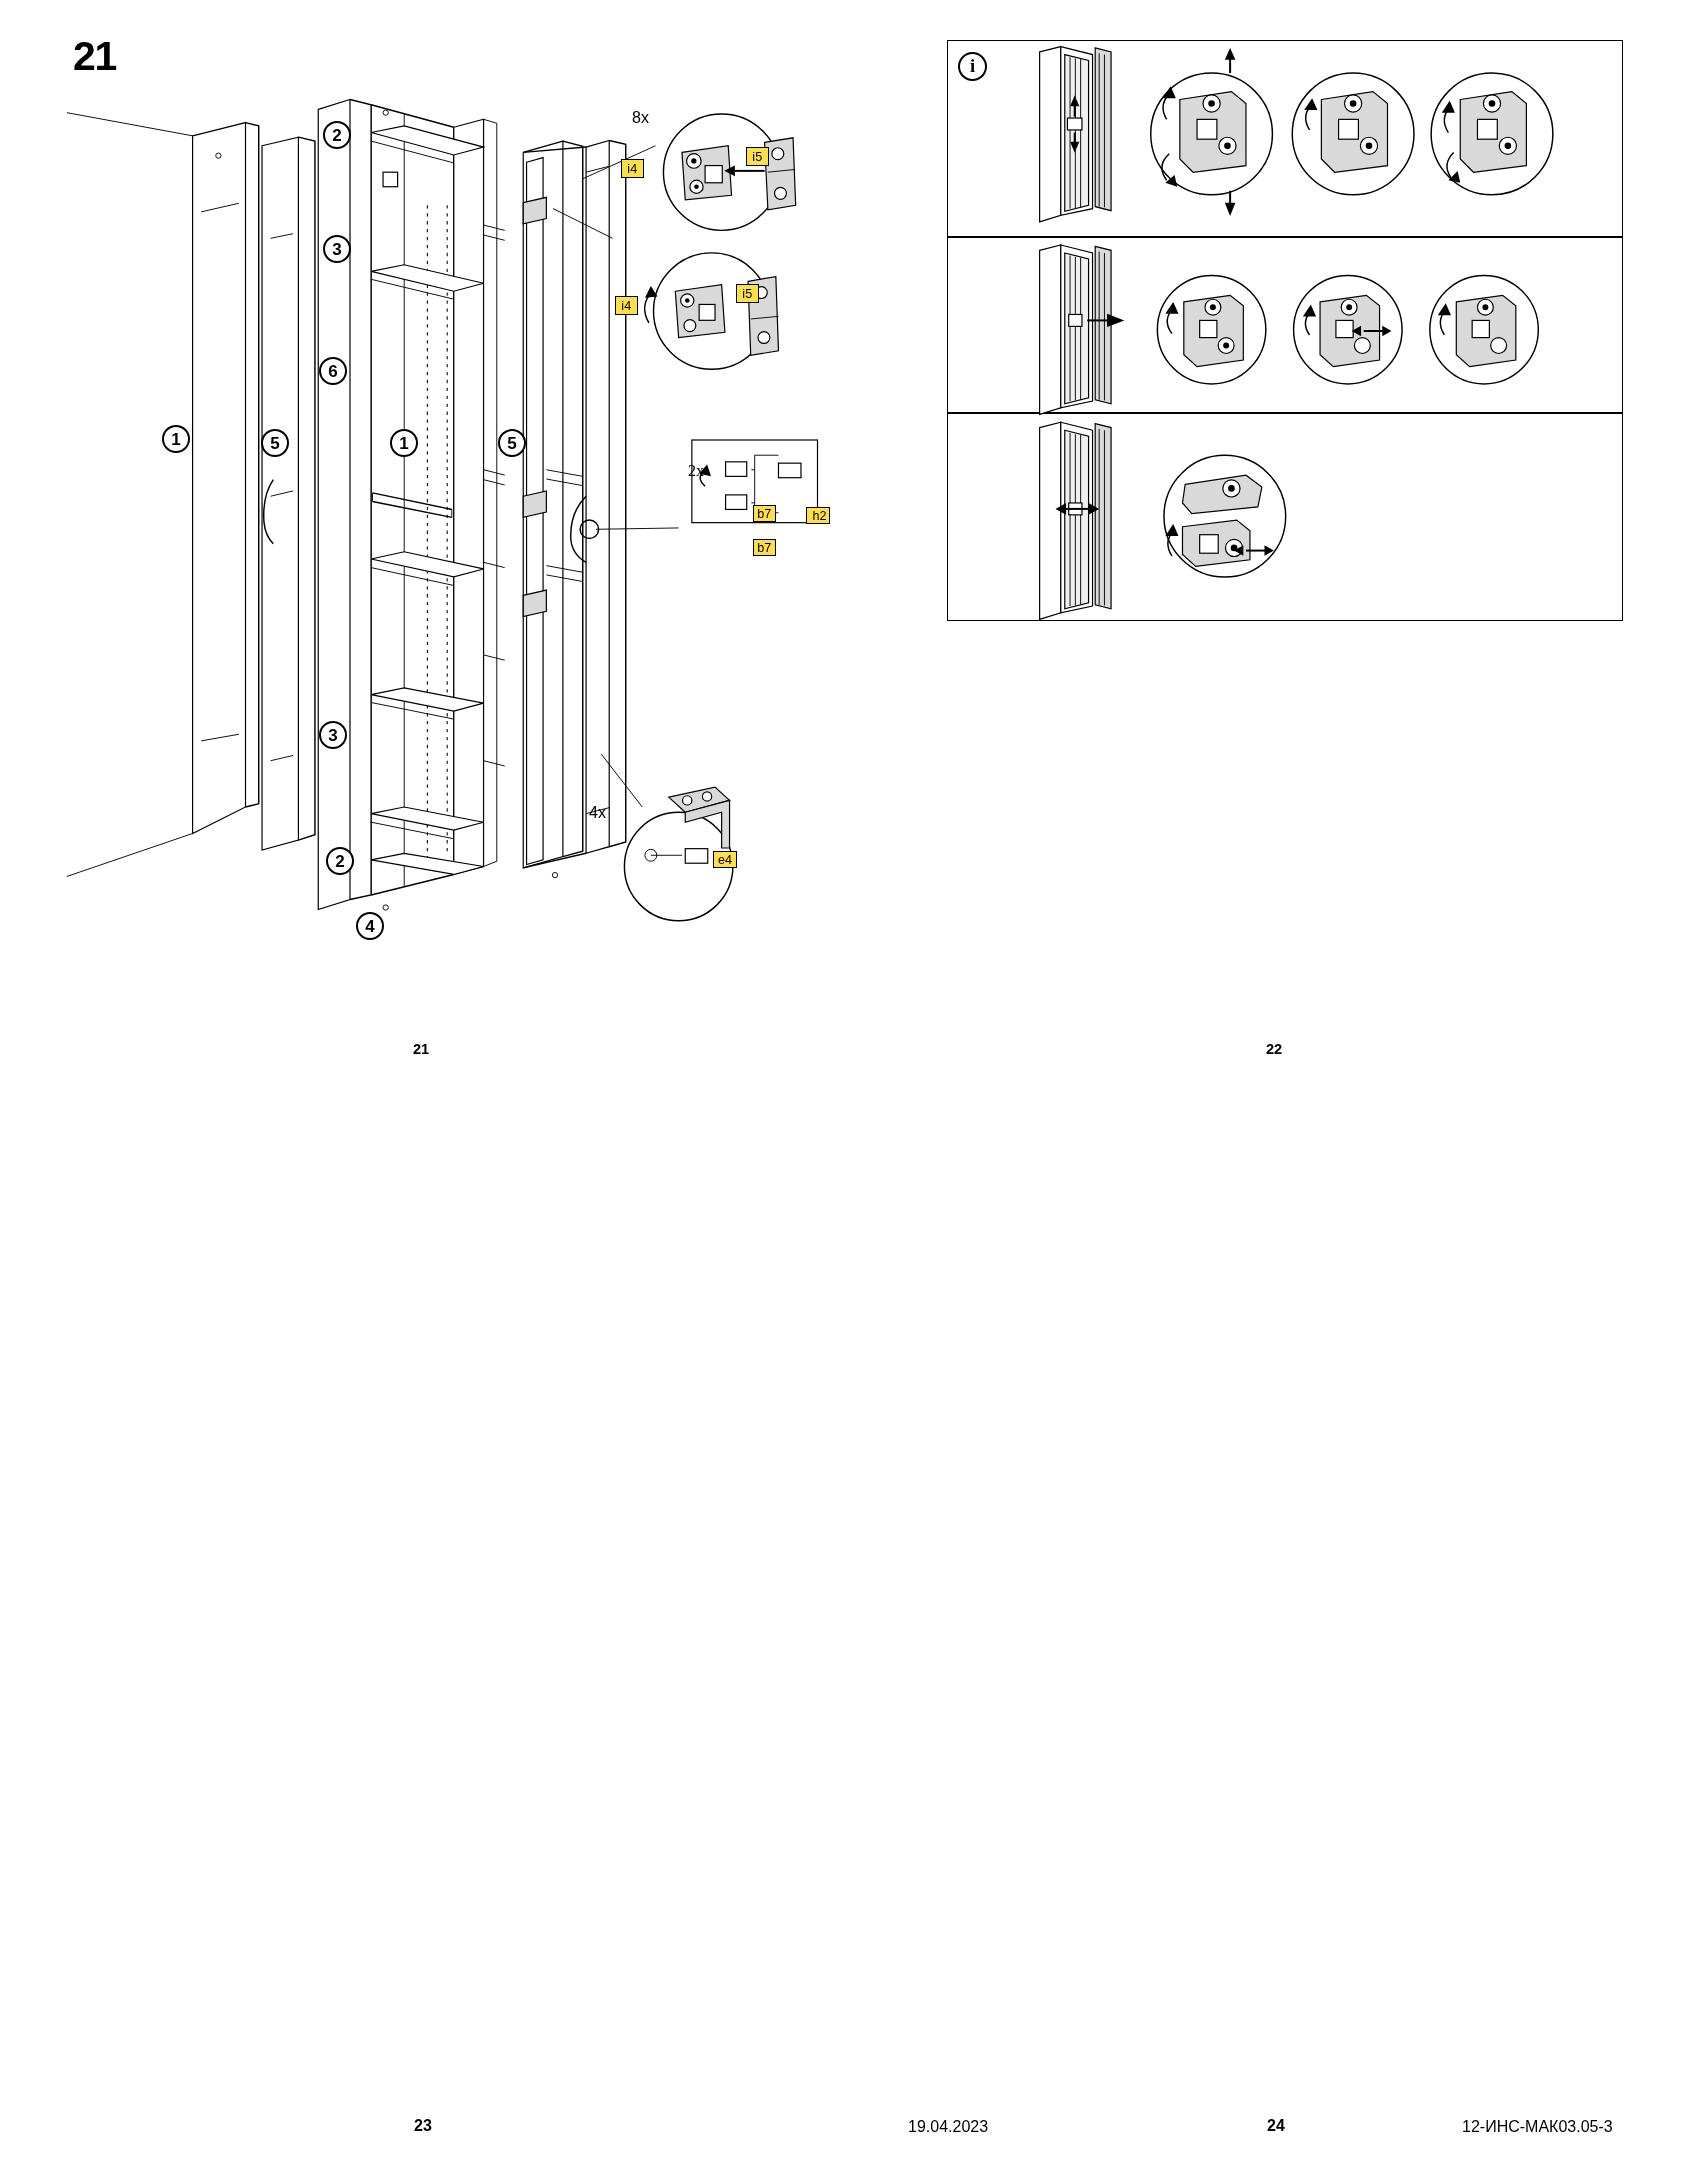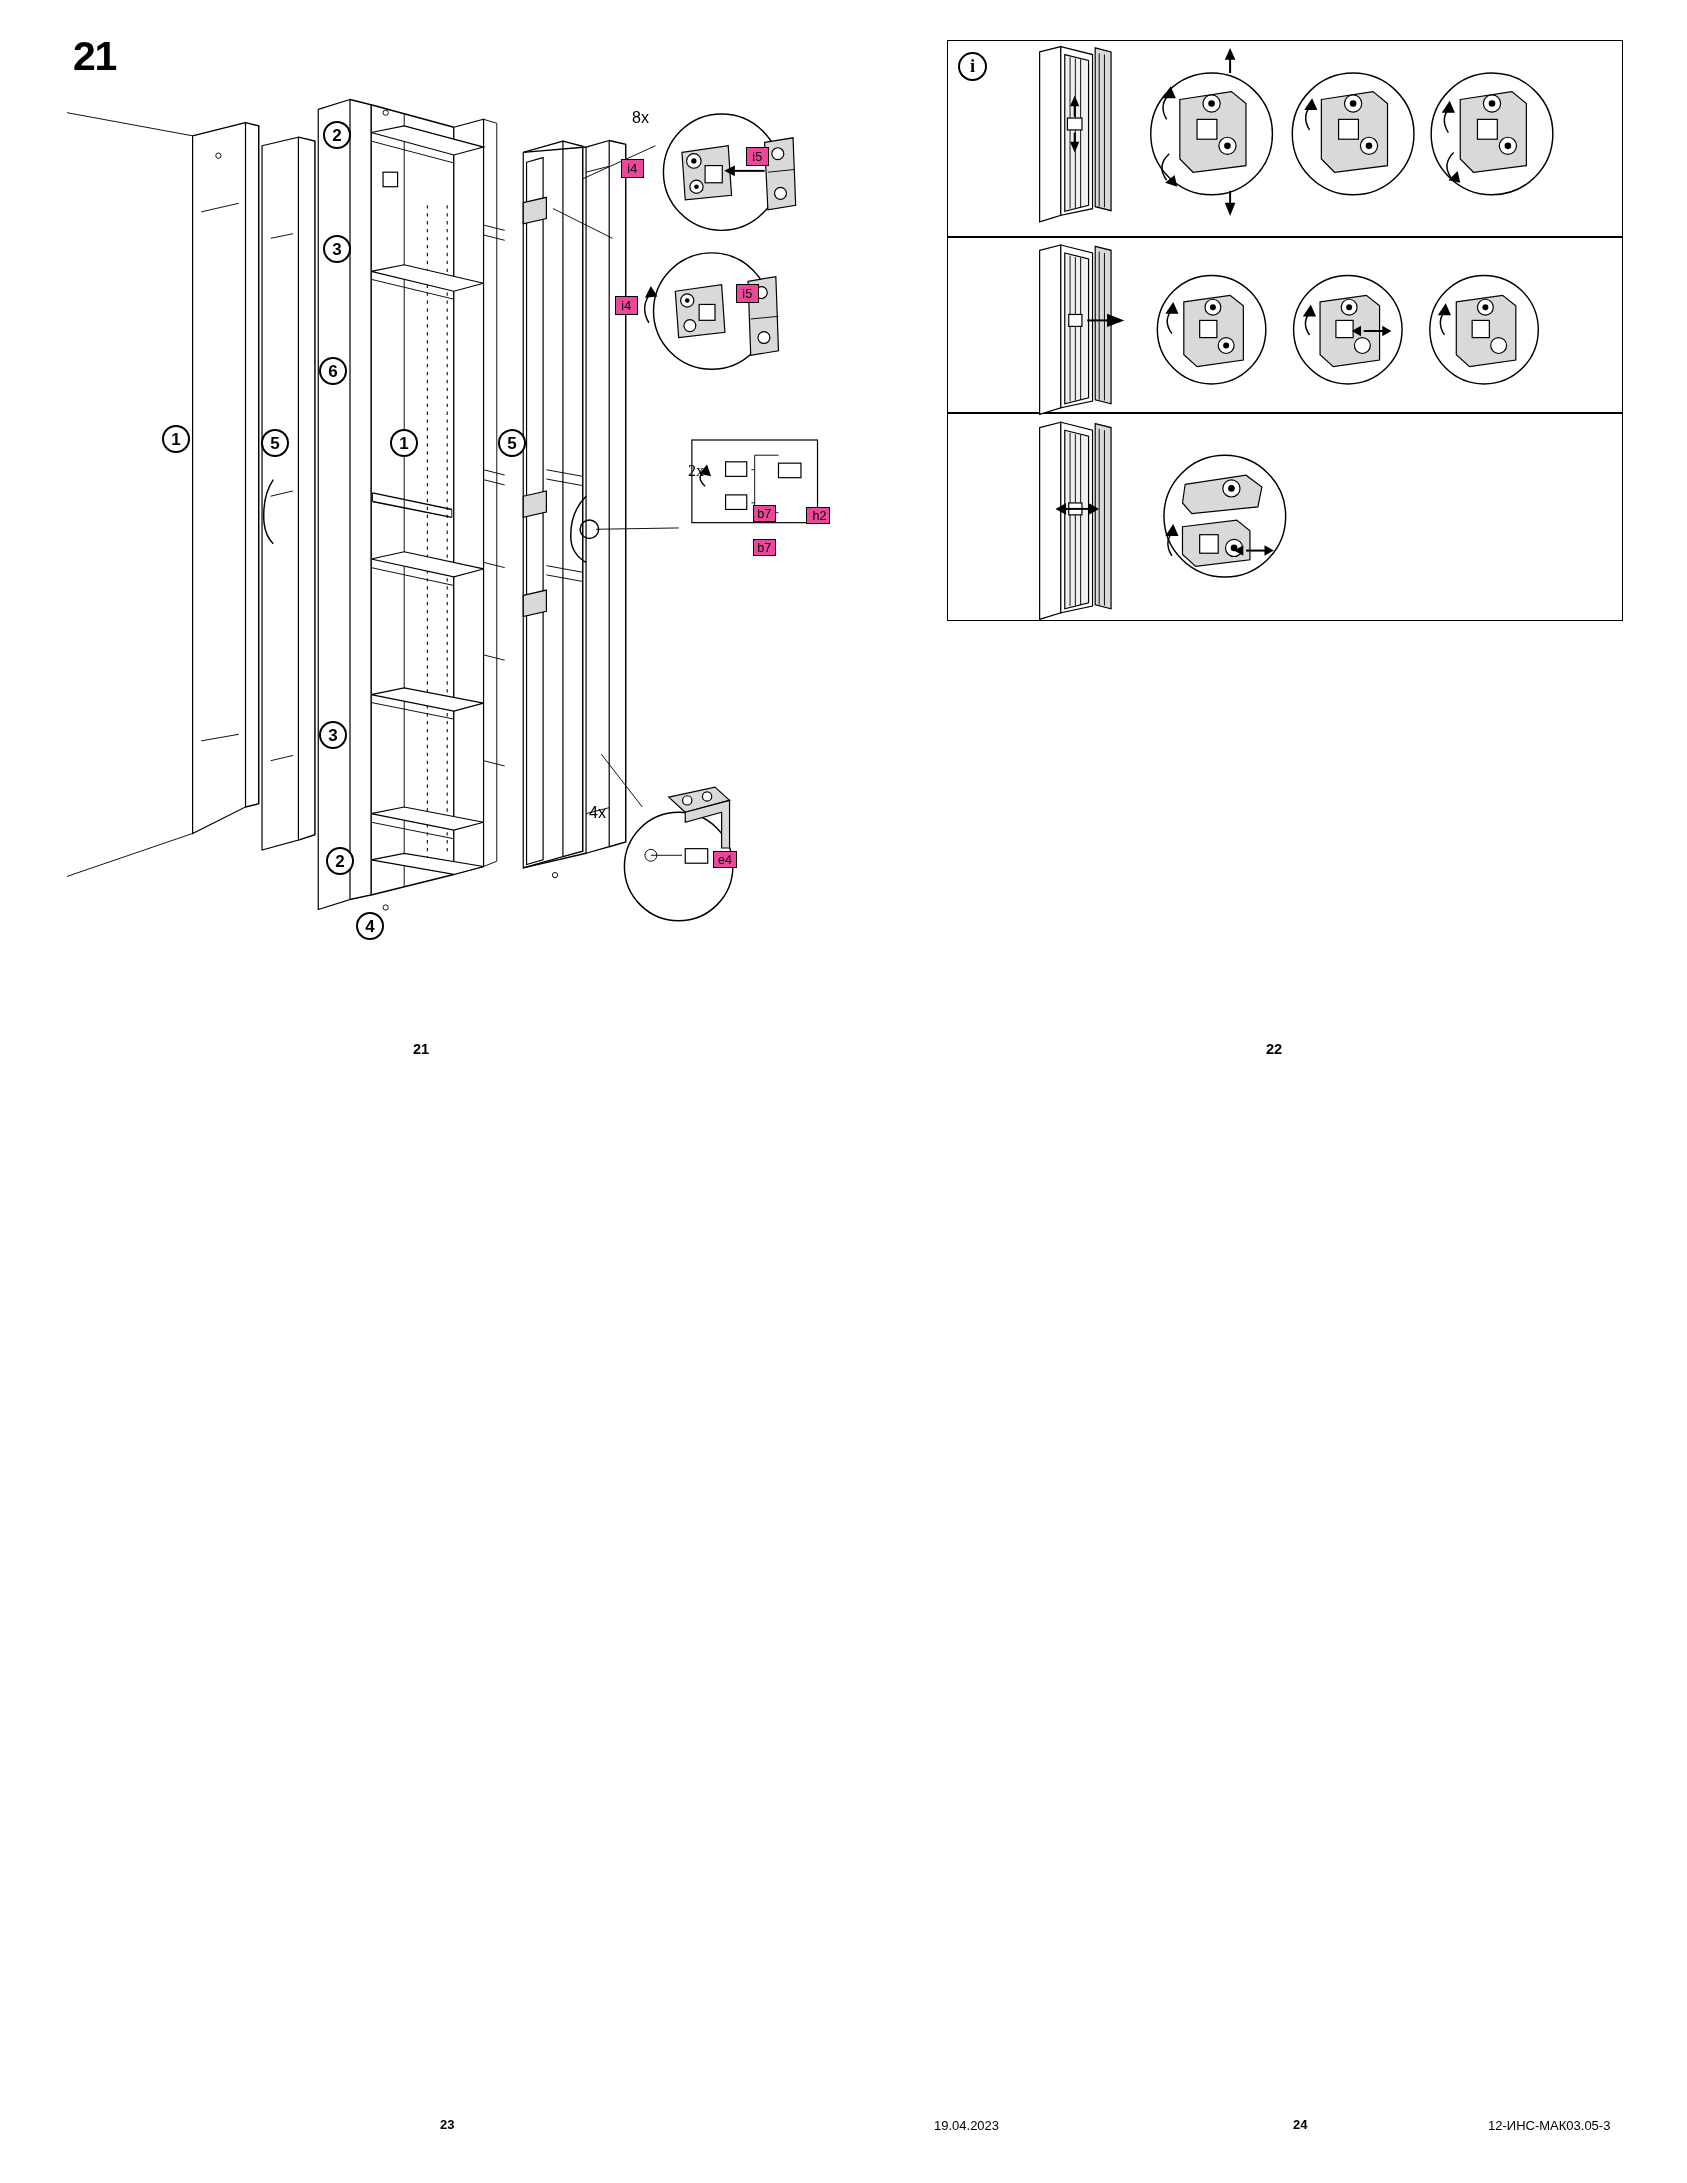--- a/index.html
+++ b/index.html
@@ -48,21 +48,21 @@
 
   .qty {
     position: absolute;
     font-size: 16px;
     font-weight: normal;
   }
 
   .partbox {
     position: absolute;
     border: 1.3px solid #000;
-    background: #ec4899;
+    background: #fde047;
     font-size: 12.6px;
     text-align: center;
     box-sizing: border-box;
     padding: 0.7px 2.6px;
   }
 
   
   .frame {
     position: absolute;
     border: 1.3px solid #000;
@@ -79,22 +79,21 @@
     text-align: center;
     font-size: 18.5px;
     font-weight: bold;
     line-height: 25px;
     font-family: "Liberation Serif", serif;
   }
 
   
   .foot {
     position: absolute;
-    font-size: 13px;
-    margin-left: 26px;
+    font-size: 16px;
   }
   .foot-b { font-weight: bold; }
 
   .caption {
     position: absolute;
     font-size: 14.6px;
     font-weight: bold;
   }
 
   svg { display:block; }

